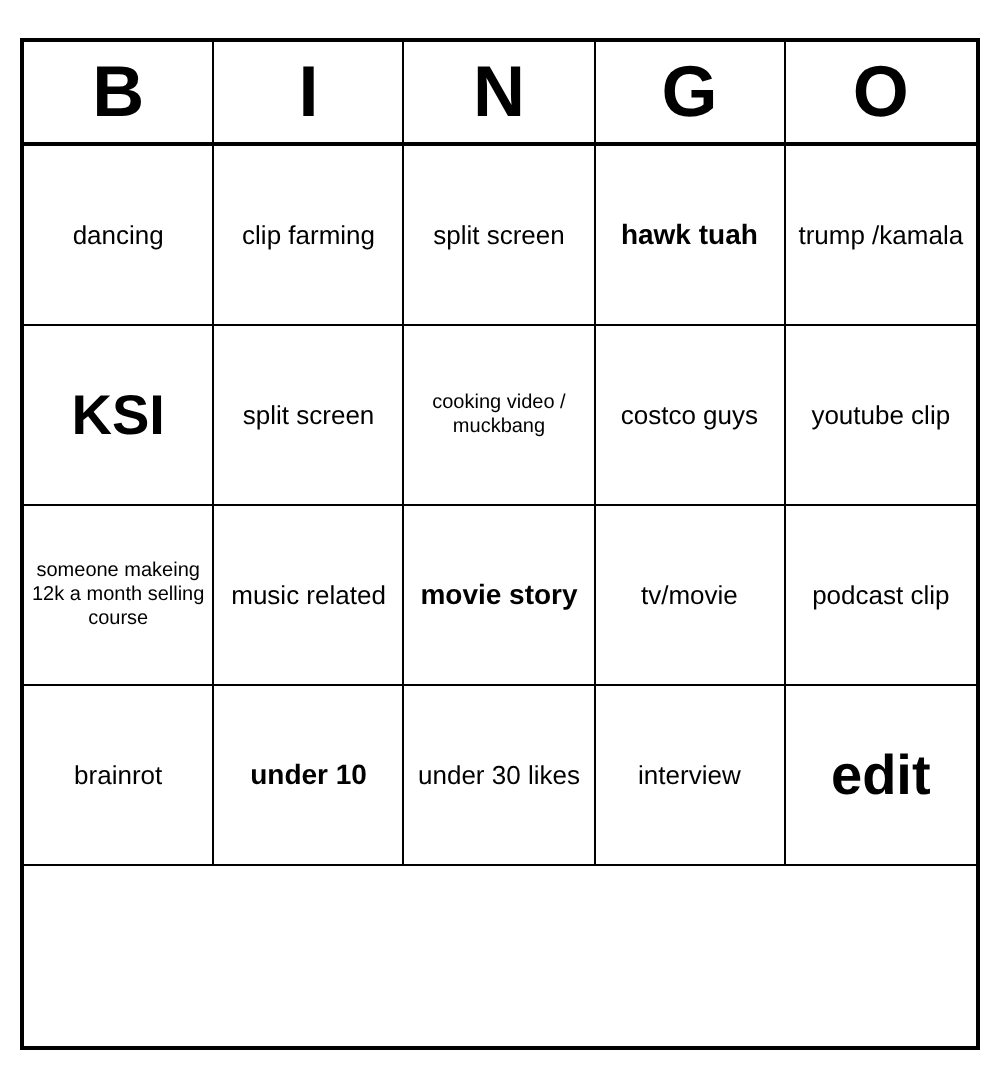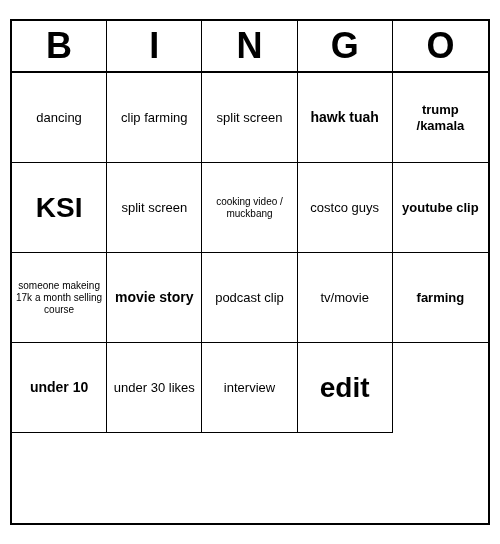--- a/index.html
+++ b/index.html
@@ -55,21 +55,20 @@
       align-items: center;
       justify-content: center;
       text-align: center;
       padding: 4px;
       font-size: 13px;
       line-height: 1.2;
     }
 
     .bingo-cell:nth-child(5n) {
       border-right: none;
-      font-weight: bold;
     }
 
     .bingo-cell:nth-child(n+21) {
       border-bottom: none;
     }
 
     .bingo-cell.large-text {
       font-size: 14px;
       font-weight: bold;
     }
@@ -99,23 +98,24 @@
   <div class="bingo-cell">dancing</div>
       <div class="bingo-cell">clip farming</div>
       <div class="bingo-cell">split screen</div>
       <div class="bingo-cell large-text">hawk tuah</div>
       <div class="bingo-cell">trump /kamala</div>
       <div class="bingo-cell xlarge-text">KSI</div>
       <div class="bingo-cell">split screen</div>
       <div class="bingo-cell small-text">cooking video / muckbang</div>
       <div class="bingo-cell">costco guys</div>
       <div class="bingo-cell">youtube clip</div>
-      <div class="bingo-cell small-text">someone makeing 17k a month selling course</div>
+      <div class="bingo-cell small-text">someone makeing 12k a month selling course</div>
+      <div class="bingo-cell">music related</div>
       <div class="bingo-cell large-text">movie story</div>
+      <div class="bingo-cell">tv/movie</div>
       <div class="bingo-cell">podcast clip</div>
-      <div class="bingo-cell">tv/movie</div>
-      <div class="bingo-cell">farming</div>
+      <div class="bingo-cell">brainrot</div>
       <div class="bingo-cell large-text">under 10</div>
       <div class="bingo-cell">under 30 likes</div>
       <div class="bingo-cell">interview</div>
       <div class="bingo-cell xlarge-text">edit</div>
     </div>
 </div>
 
 </body></html>

